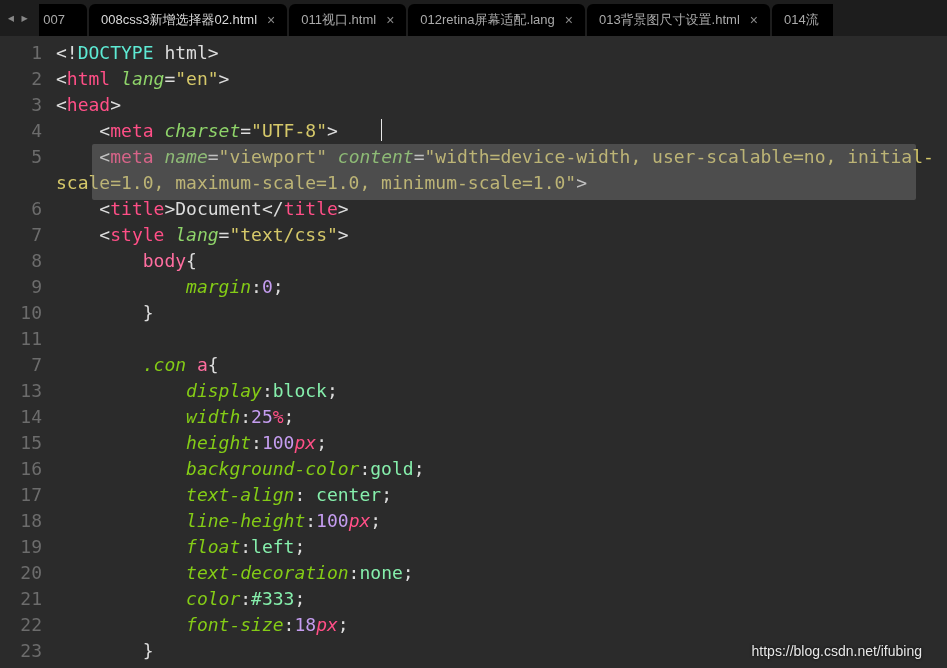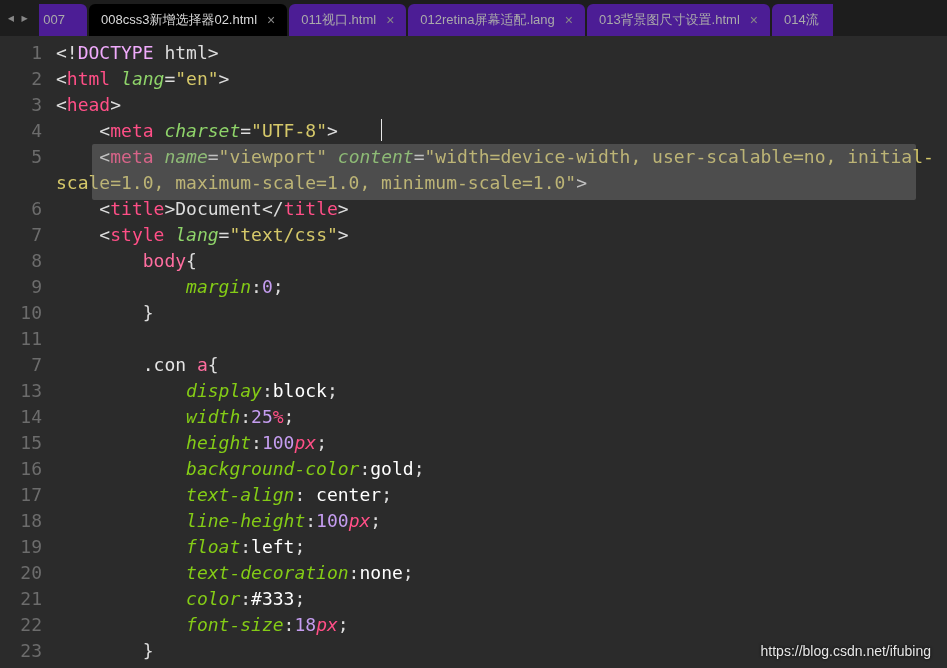--- a/index.html
+++ b/index.html
@@ -2,46 +2,46 @@
 <html><head>
 <meta charset="utf-8">
 <style>
   html,body{margin:0;padding:0;background:#2b2b2b;font-family:Consolas,Menlo,"DejaVu Sans Mono",monospace;font-size:18px;line-height:26px;color:#ccc;overflow:hidden;}
   .editor{position:relative;width:947px;height:668px;}
   
   .tabbar{height:36px;background:#1d1d1d;display:flex;align-items:center;padding-left:4px;overflow:hidden;}
   .navarrow{color:#888;font-size:16px;padding:0 2px;cursor:default;user-select:none;}
   .tabs{display:flex;height:100%;margin-left:8px;}
   .tab{display:flex;align-items:center;height:32px;margin-top:4px;padding:0 12px;background:#000000;color:#dadada;font-size:13px;font-family:"Segoe UI",Arial,sans-serif;border-top-left-radius:6px;border-top-right-radius:6px;margin-right:2px;white-space:nowrap;}
-  .tab.dim{background:#4c1d95;color:#aaa;}
+  .tab.dim{background:#000000;color:#aaa;}
   .tab .x{margin-left:10px;color:#888;font-size:14px;}
   .tab.partial-left{border-top-left-radius:0;padding-left:4px;}
   .tab.partial-right{border-top-right-radius:0;padding-right:4px;}
   
   .codewrap{display:flex;height:calc(100% - 36px);}
   .gutter{width:52px;background:#2b2b2b;color:#6c6c6c;text-align:right;padding-top:4px;padding-right:10px;box-sizing:border-box;user-select:none;}
   .gutter div{height:26px;}
   .code{position:relative;flex:1;padding-top:4px;}
   .line{height:26px;white-space:pre;padding-left:4px;}
   .line.tall{height:52px;white-space:pre-wrap;}
   .sel{position:absolute;left:40px;top:108px;width:824px;height:56px;background:rgba(140,140,140,0.35);border-radius:2px;pointer-events:none;}
   .c-punct{color:#dcdcdc;}
-  .c-doctype{color:#f0abfc;}
+  .c-doctype{color:#5eead4;}
   .c-tag{color:#ff4f87;}
   .c-attr{color:#8fd46a;font-style:italic;}
   .c-str{color:#d6c96a;}
   .c-text{color:#dcdcdc;}
-  .c-sel{color:#e5e5e5;}
+  .c-sel{color:#84cc16;font-style:italic;}
   .c-sel2{color:#ff6ea0;}
   .c-prop{color:#84cc16;font-style:italic;}
-  .c-val{color:#ffffff;}
+  .c-val{color:#86efac;}
   .c-num{color:#c59df0;}
   .c-unit{color:#ff4f87;font-style:italic;}
   .cursor{display:inline-block;width:0;border-left:1px solid #e8e8e8;height:22px;vertical-align:-4px;}
-  .watermark{position:absolute;right:16px;bottom:4px;color:#e8e8e8;font-family:Arial,sans-serif;font-size:14px;text-shadow:0 0 3px #000;}
+  .watermark{position:absolute;right:25px;bottom:4px;color:#e8e8e8;font-family:Arial,sans-serif;font-size:14px;text-shadow:0 0 3px #000;}
 </style>
 </head>
 <body>
 <div class="editor">
 
   <div class="tabbar">
     <span class="navarrow">◂</span>
     <span class="navarrow">▸</span>
     <div class="tabs">
       <div class="tab dim partial-left">

